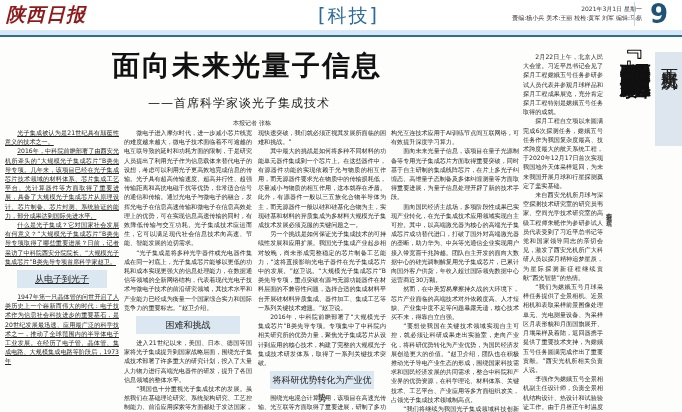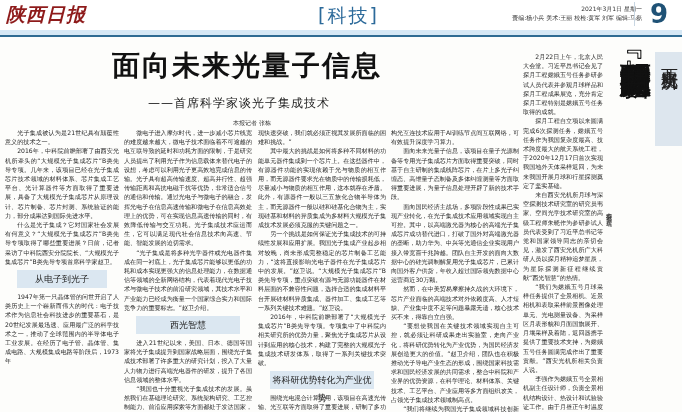--- a/index.html
+++ b/index.html
@@ -16,21 +16,21 @@
   .rule-line { position: absolute; left: 0; top: 35px; width: 682px; height: 2px; background: #2f6b92; }
 
   .headline { position: absolute; left: 112px; top: 47px; font-size: 28px; font-weight: bold; letter-spacing: 2px; color: #111; white-space: nowrap; }
   .subhead { position: absolute; left: 148px; top: 95px; font-size: 12px; color: #222; letter-spacing: 1px; white-space: nowrap; }
   .byline { position: absolute; left: 233px; top: 119px; font-size: 6px; color: #333; white-space: nowrap; }
 
   .col { position: absolute; font-size: 6.1px; line-height: 9.2px; color: #262626; text-align: justify; overflow: hidden; }
   .col p { text-indent: 2em; }
   .sub-box { background: #dbe7f1; text-align: center; font-size: 9px; line-height: 18px; height: 18px; margin: 4px 12px 4px 12px; color: #222; text-indent: 0; }
 
-  .c1 { left: 5px; top: 128px; width: 114px; height: 284px; }
+  .c1 { left: 5px; top: 128px; width: 114px; height: 284px; text-decoration: underline; }
   .c2 { left: 124px; top: 128px; width: 128px; height: 284px; }
   .c3 { left: 258px; top: 128px; width: 128px; height: 284px; }
   .c4 { left: 391px; top: 128px; width: 128px; height: 284px; }
   .c5 { left: 523px; top: 52px; width: 80px; height: 360px; }
 
   .vbox { position: absolute; left: 655px; top: 52px; width: 27px; height: 94px; background: #dde6ee; }
   .vbox-text { position: absolute; left: 657px; top: 56px; width: 22px; font-family: "DejaVu Serif", serif; font-size: 17px; line-height: 19px; color: #222; writing-mode: vertical-rl; letter-spacing: 1px; }
   .vhead { position: absolute; left: 620px; top: 40px; width: 34px; font-size: 32px; line-height: 36px; color: #111; writing-mode: vertical-rl; white-space: nowrap; letter-spacing: 0px; }
   .vbyline { position: absolute; left: 604px; top: 208px; font-size: 6px; color: #333; writing-mode: vertical-rl; letter-spacing: 1px; }
 </style>
@@ -58,21 +58,21 @@
   <p>光子集成被认为是21世纪具有颠覆性意义的技术之一。</p>
   <p>2016年，中科院前瞻部署了由西安光机所牵头的“大规模光子集成芯片”B类先导专项。几年来，该项目已经在光子集成芯片技术领域的材料体系、芯片集成工艺平台、光计算器件等方面取得了重要进展，具备了大规模光子集成芯片从原理设计、芯片制备、芯片封测、系统验证的能力，部分成果达到国际先进水平。</p>
   <p>什么是光子集成？它对国家社会发展有何意义？“大规模光子集成芯片”B类先导专项取得了哪些重要进展？日前，记者采访了中科院西安分院院长、“大规模光子集成芯片”B类先导专项首席科学家赵卫。</p>
   <div class="sub-box">从电子到光子</div>
   <p>1947年第一只晶体管的问世开启了人类历史上一个崭新而伟大的时代：电子技术作为信息社会科技进步的重要基石，是20世纪发展最迅速、应用最广泛的科学技术之一，推动了全球范围内的半导体电子工业发展。在经历了电子管、晶体管、集成电路、大规模集成电路等阶段后，1973年</p>
 </div>
 
 <div class="col c2">
   <p>微电子进入摩尔时代，进一步减小芯片线宽的难度越来越大，微电子技术面临着不可逾越的电互联导致的延时和功耗方面的限制，于是研究人员提出了利用光子作为信息载体来替代电子的设想，考虑可以利用光子更高效地完成信息的传输。光子具有超高传输速度、超高并行性、超强传输距离和高抗电磁干扰等优势，非常适合信号的通信和传输。通过光电子与微电子的融合，发挥光电子在信息高速传输和微电子在信息高效处理上的优势，可在实现信息高速传输的同时，有效降低传输与交互功耗。光子集成技术应运而生，它可以满足现代社会信息技术向高速、节能、智能发展的迫切需求。</p>
   <p>“光子集成是将多种光学器件或光电器件集成在同一衬底上，光子集成芯片能够以更低的功耗和成本实现更强大的信息处理能力，在数据通信等领域的全新网络结构，代表着现代光电子技术与微电子技术的前沿研究领域，其技术水平和产业能力已经成为衡量一个国家综合实力和国际竞争力的重要标志。”赵卫介绍。</p>
-  <div class="sub-box">西光智慧</div>
+  <div class="sub-box">困难和挑战</div>
   <p>进入21世纪以来，美国、日本、德国等国家将光子集成提升到国家战略层面，围绕光子集成技术部署了许多重大的研究计划，投入了大量人力物力进行高端光电器件的研发，提升了各国信息领域的整体水平。</p>
   <p>“我国也十分重视光子集成技术的发展。虽然我们在基础理论研究、系统架构研究、工艺控制能力、前沿应用探索等方面都处于发达国家，但同有一些技术积累。难道的是，该领域尚未形成颠覆性创新，不存在装备上的差距，我们仍有相应的机会和窗口。”赵卫说。“要想在光子集成领域实现赶超</p>
 </div>
 
 <div class="col c3">
   <p style="text-indent:0">现快速突破，我们就必须正视其发展所面临的困难和挑战。”</p>
   <p>其中最大的挑战是如何将多种不同材料的功能单元器件集成到一个芯片上。在这些器件中，有源器件功能的实现依赖于光与物质的相互作用，而无源器件要求光在物质中的传输损耗低，尽量减小与物质的相互作用，这本就存在矛盾。此外，有源器件一般以三五族化合物半导体为主，而无源器件一般以硅和硅基化合物为主，实现硅基和材料的异质集成为多材料大规模光子集成技术发展必须克服的关键问题之一。</p>
   <p>另一个挑战是如何保证光子集成技术的可持续性发展和应用扩展。我国光子集成产业起步相对较晚，尚未形成完整稳定的芯片制备工艺能力，“这将直接影响光电子器件在光子集成芯片中的发展。”赵卫说。“大规模光子集成芯片”B类先导专项，重点突破有源与无源功能器件在材料层面的不兼容性问题，选择合适的集成材料平台开展硅材料异质集成、器件加工、集成工艺等一系列关键技术难题。”赵卫说。</p>
   <p>2016年，中科院前瞻部署了“大规模光子集成芯片”B类先导专项。专项集中了中科院内相关研究所的优势力量，聚焦光子集成芯片从设计到应用的核心技术，构建了完整的大规模光子集成技术研发体系，取得了一系列关键技术突破。</p>
   <div class="sub-box">将科研优势转化为产业优势</div>

